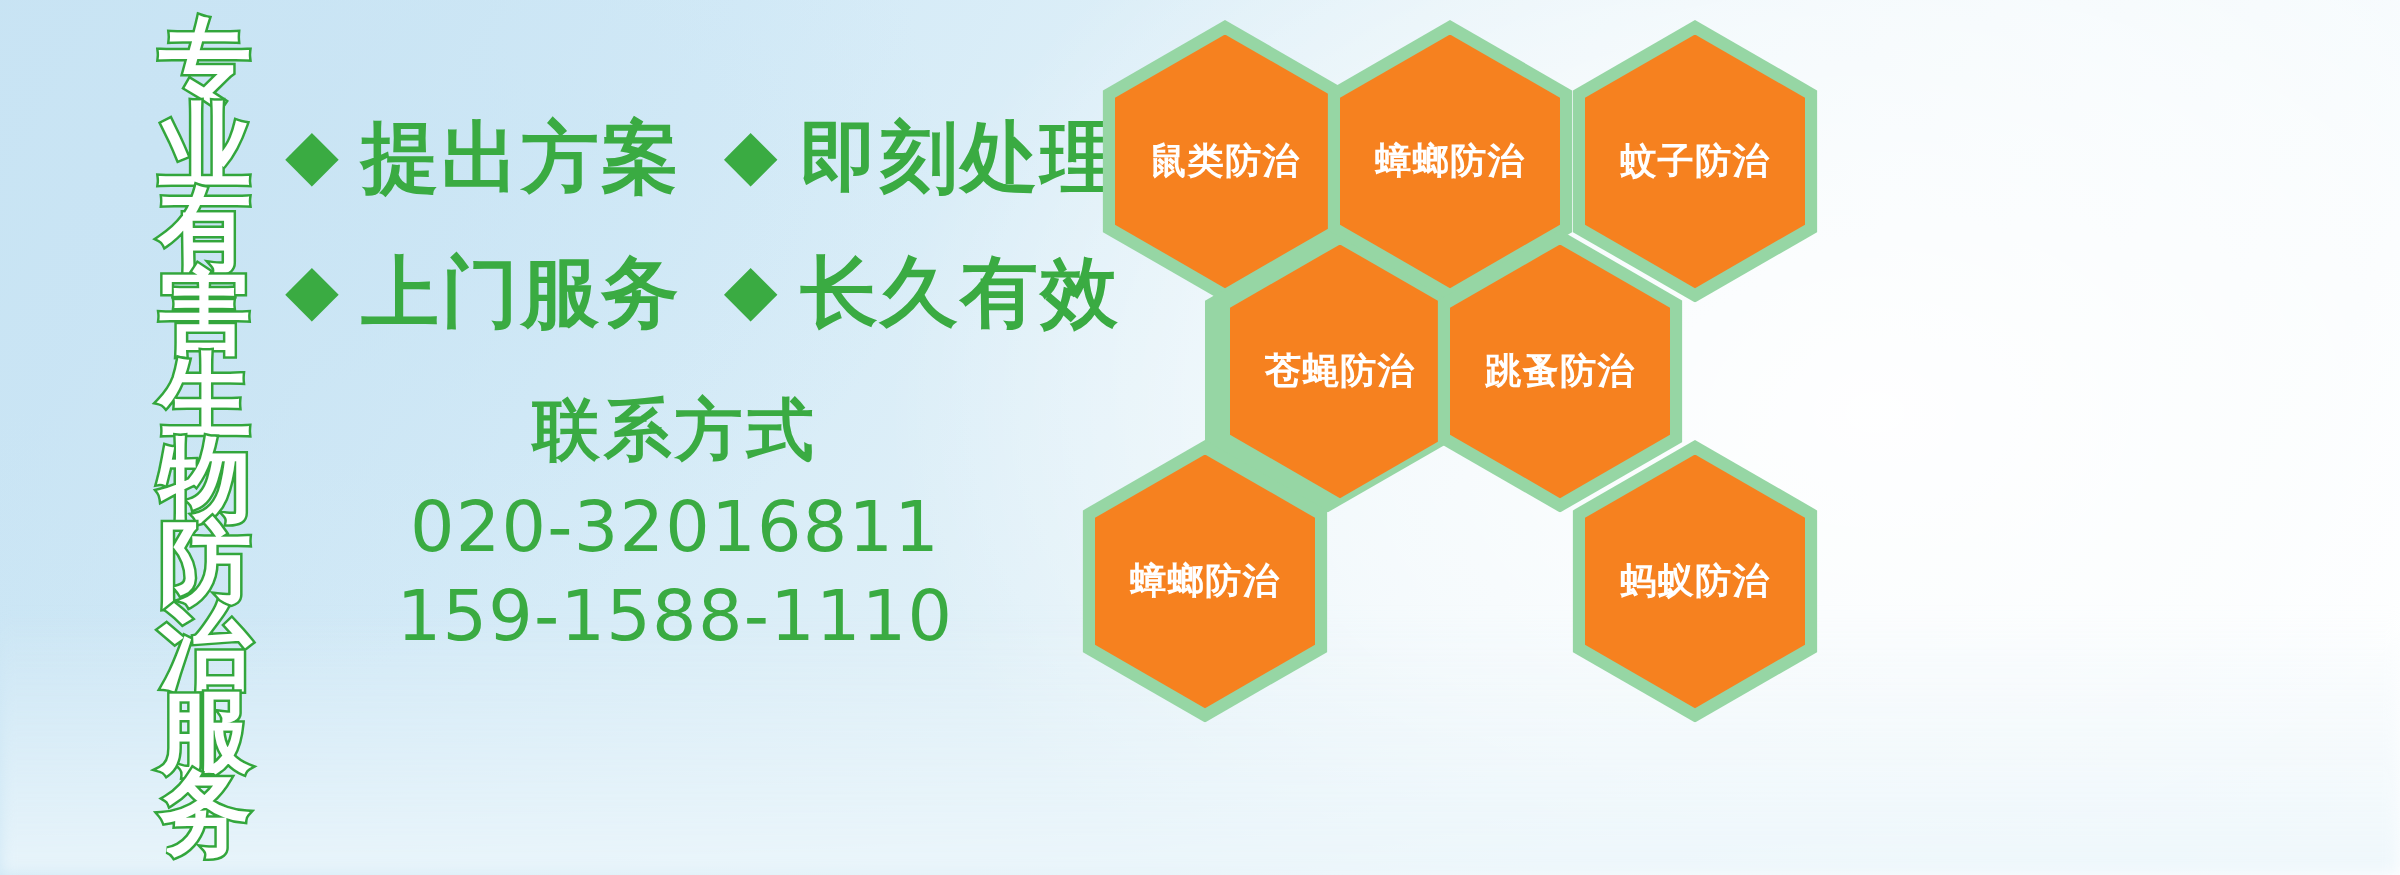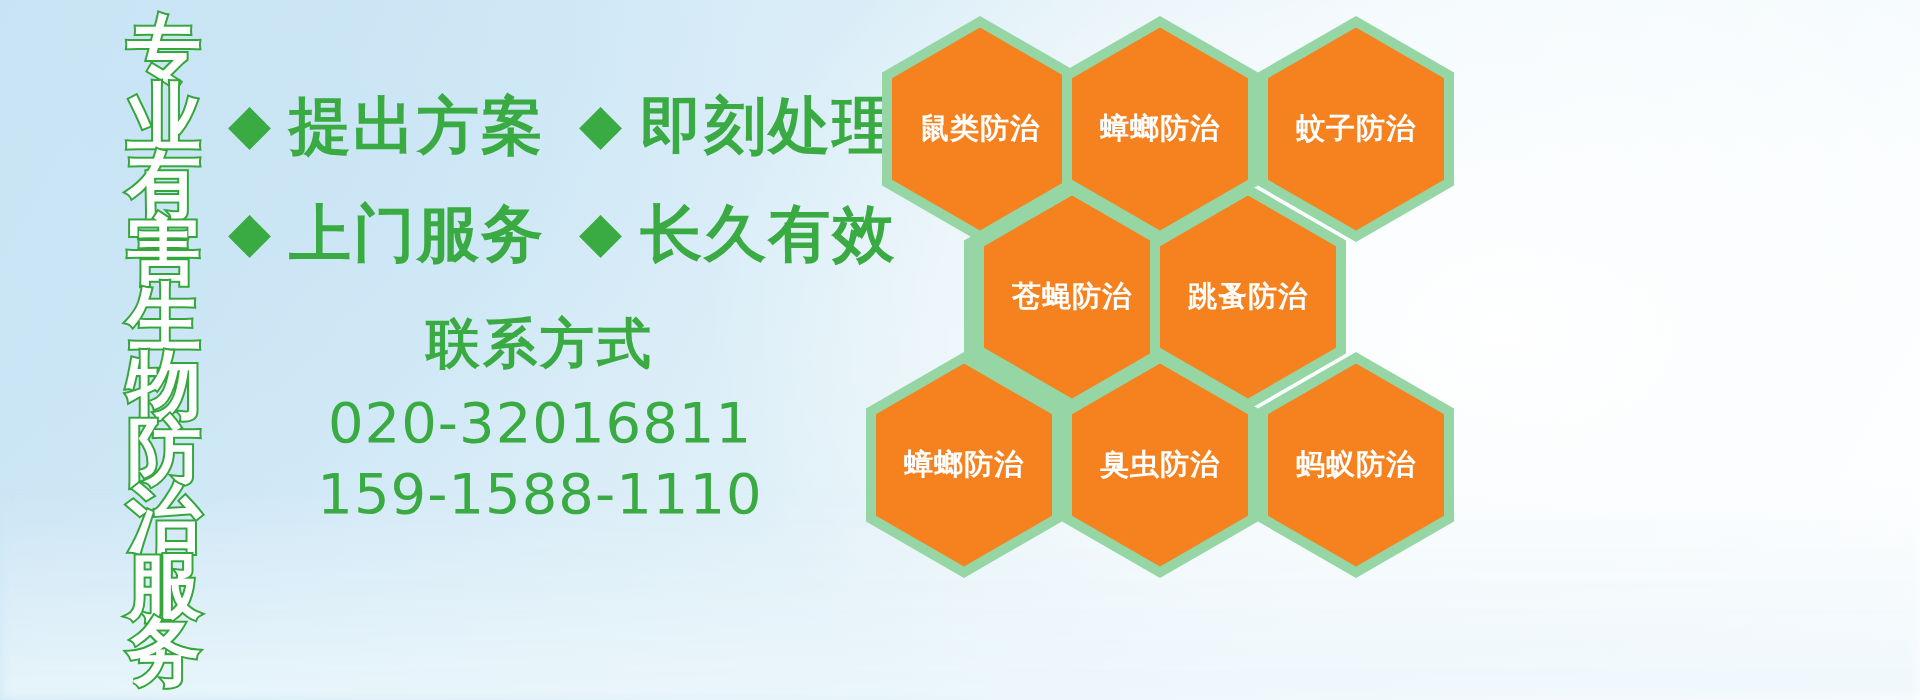--- a/index.html
+++ b/index.html
@@ -167,25 +167,20 @@
       <div class="inner">
         <span class="hlabel">跳蚤防治</span>
       </div>
     </div>
 
     <div class="hex" style="left:0px;  top:350px;">
       <div class="inner">
         <span class="hlabel">蟑螂防治</span>
       </div>
     </div>
-    <div class="hex" style="left:196px;top:350px;">
-      <div class="inner">
-        <span class="hlabel">臭虫防治</span>
-      </div>
-    </div>
     <div class="hex" style="left:392px;top:350px;align-items:center;">
       <div class="inner">
         <span class="hlabel">蚂蚁防治</span>
       </div>
     </div>
 
   </div>
 
 </div>
 

